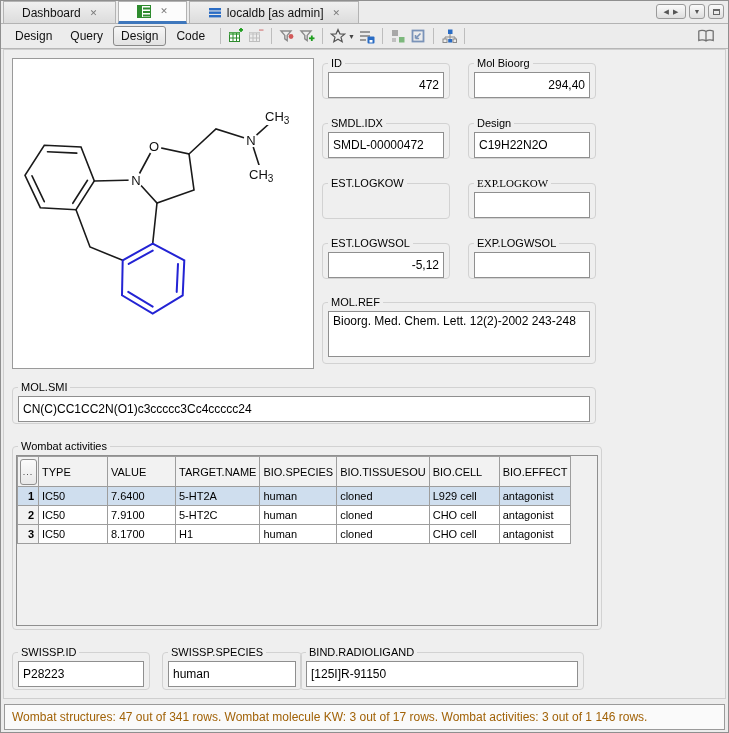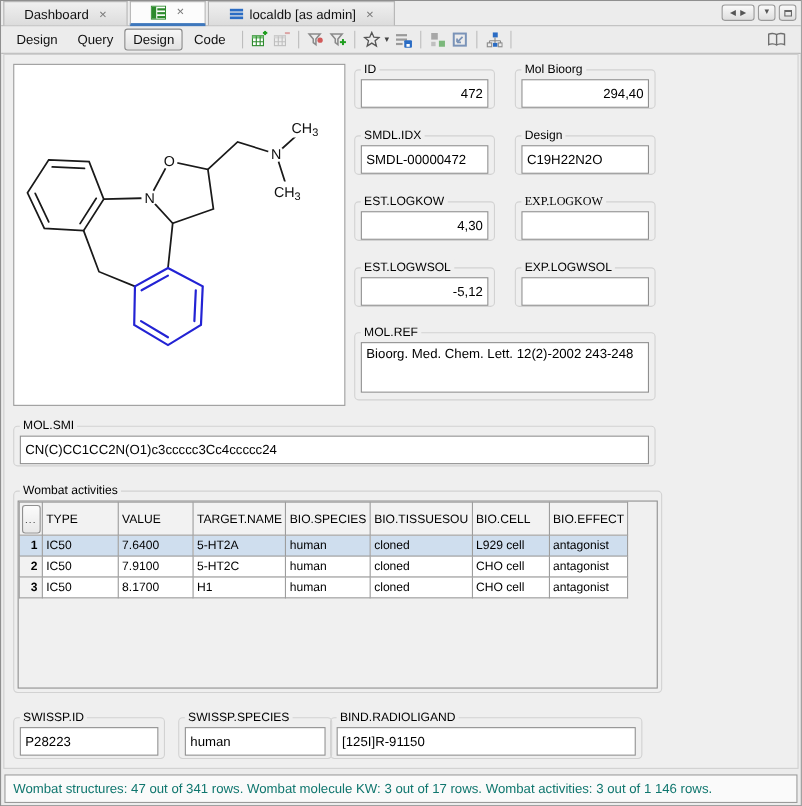--- a/index.html
+++ b/index.html
@@ -65,21 +65,21 @@
   table.grid thead th { background:#f2f2f2; font-weight:normal; text-align:left; height:30px; vertical-align:middle; }
   table.grid thead th.corner { text-align:center; padding:0; }
   .corner-btn { width:17px; height:26px; border:1px solid #8f8f8f; border-radius:3px; background:linear-gradient(#fbfbfb,#e8e8e8); font-size:9px; letter-spacing:1px; color:#333; font-family:inherit; }
   table.grid tbody th { background:#f2f2f2; font-weight:bold; text-align:right; padding-right:4px; }
   table.grid tbody td { background:#fff; }
   table.grid tbody tr { height:19px; }
   table.grid tbody tr.selected td, table.grid tbody tr.selected th { background:#cfdeee; }
 
   
   .statusbar { position:absolute; left:3px; right:3px; top:703px; height:26px; border:1px solid #9a9a9a; background:#fafafa; display:flex; align-items:center; padding:0 7px; }
-  .statusbar span { font-size:12px; color:#0f766e; }
+  .statusbar span { font-size:12px; color:#a16207; }
 
   svg text { font-family:"Liberation Sans", sans-serif; }
 </style>
 </head>
 <body>
 
 <div id="window">
 
   <div class="tabbar">
     <div class="tab">
@@ -269,21 +269,20 @@
     <div class="group" id="g-smdlidx">
       <span class="glabel">SMDL.IDX</span>
       <input class="field" readonly="" value="SMDL-00000472" style="">
     </div>
     <div class="group" id="g-formula">
       <span class="glabel">Design</span>
       <input class="field" readonly="" value="C19H22N2O" style="">
     </div>
     <div class="group" id="g-estlogkow">
       <span class="glabel">EST.LOGKOW</span>
-      <input class="field num" readonly="" value="4,30" style="">
     </div>
     <div class="group" id="g-explogkow">
       <span class="glabel">EXP.LOGKOW</span>
       <input class="field num" readonly="" value="" style="">
     </div>
     <div class="group" id="g-estlogwsol">
       <span class="glabel">EST.LOGWSOL</span>
       <input class="field num" readonly="" value="-5,12" style="">
     </div>
     <div class="group" id="g-explogwsol">

